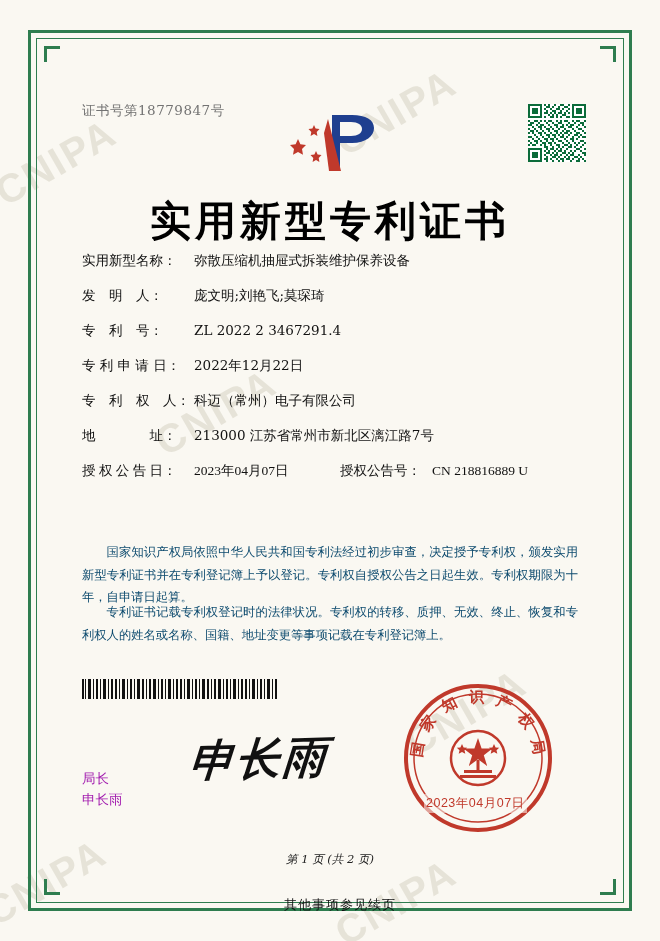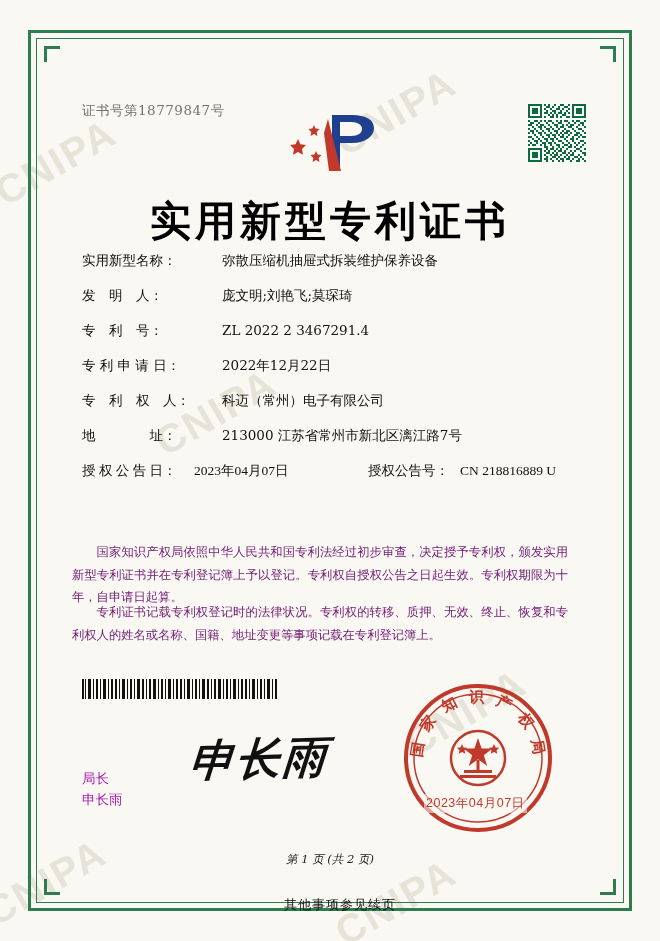--- a/index.html
+++ b/index.html
@@ -103,42 +103,41 @@
     left: 30px; top: 198px;
     width: 500px;
   }
   .row {
     display: flex;
     align-items: baseline;
     font-size: 13.5px;
     color: #111;
     margin-bottom: 17.5px;
     line-height: 1.3;
-    gap: 28px;
   }
   .lbl {
     width: 112px;
     flex: none;
     letter-spacing: 0px;
     white-space: nowrap;
   }
   .val { flex: 1; }
   .row-split { display: flex; }
   .row-split .half { display: flex; align-items: baseline; font-family: Liberation Serif, serif; }
   .row-split .half.first { width: 258px; }
   .row-split .half .lbl2 { width: 112px; flex: none; white-space: nowrap; }
   .row-split .half .lbl3 { width: 92px; flex: none; white-space: nowrap; }
 
   .para {
     position: absolute;
-    left: 20px;
+    left: 30px;
     width: 496px;
     font-size: 12.3px;
     line-height: 1.85;
-    color: #701a75;
+    color: #0c4a6e;
     text-align: justify;
     text-indent: 2em;
   }
   .p1 { top: 487px; }
   .p2 { top: 547px; }
 
   .barcode {
     position: absolute;
     left: 30px; top: 625px;
     width: 196px; height: 20px;

